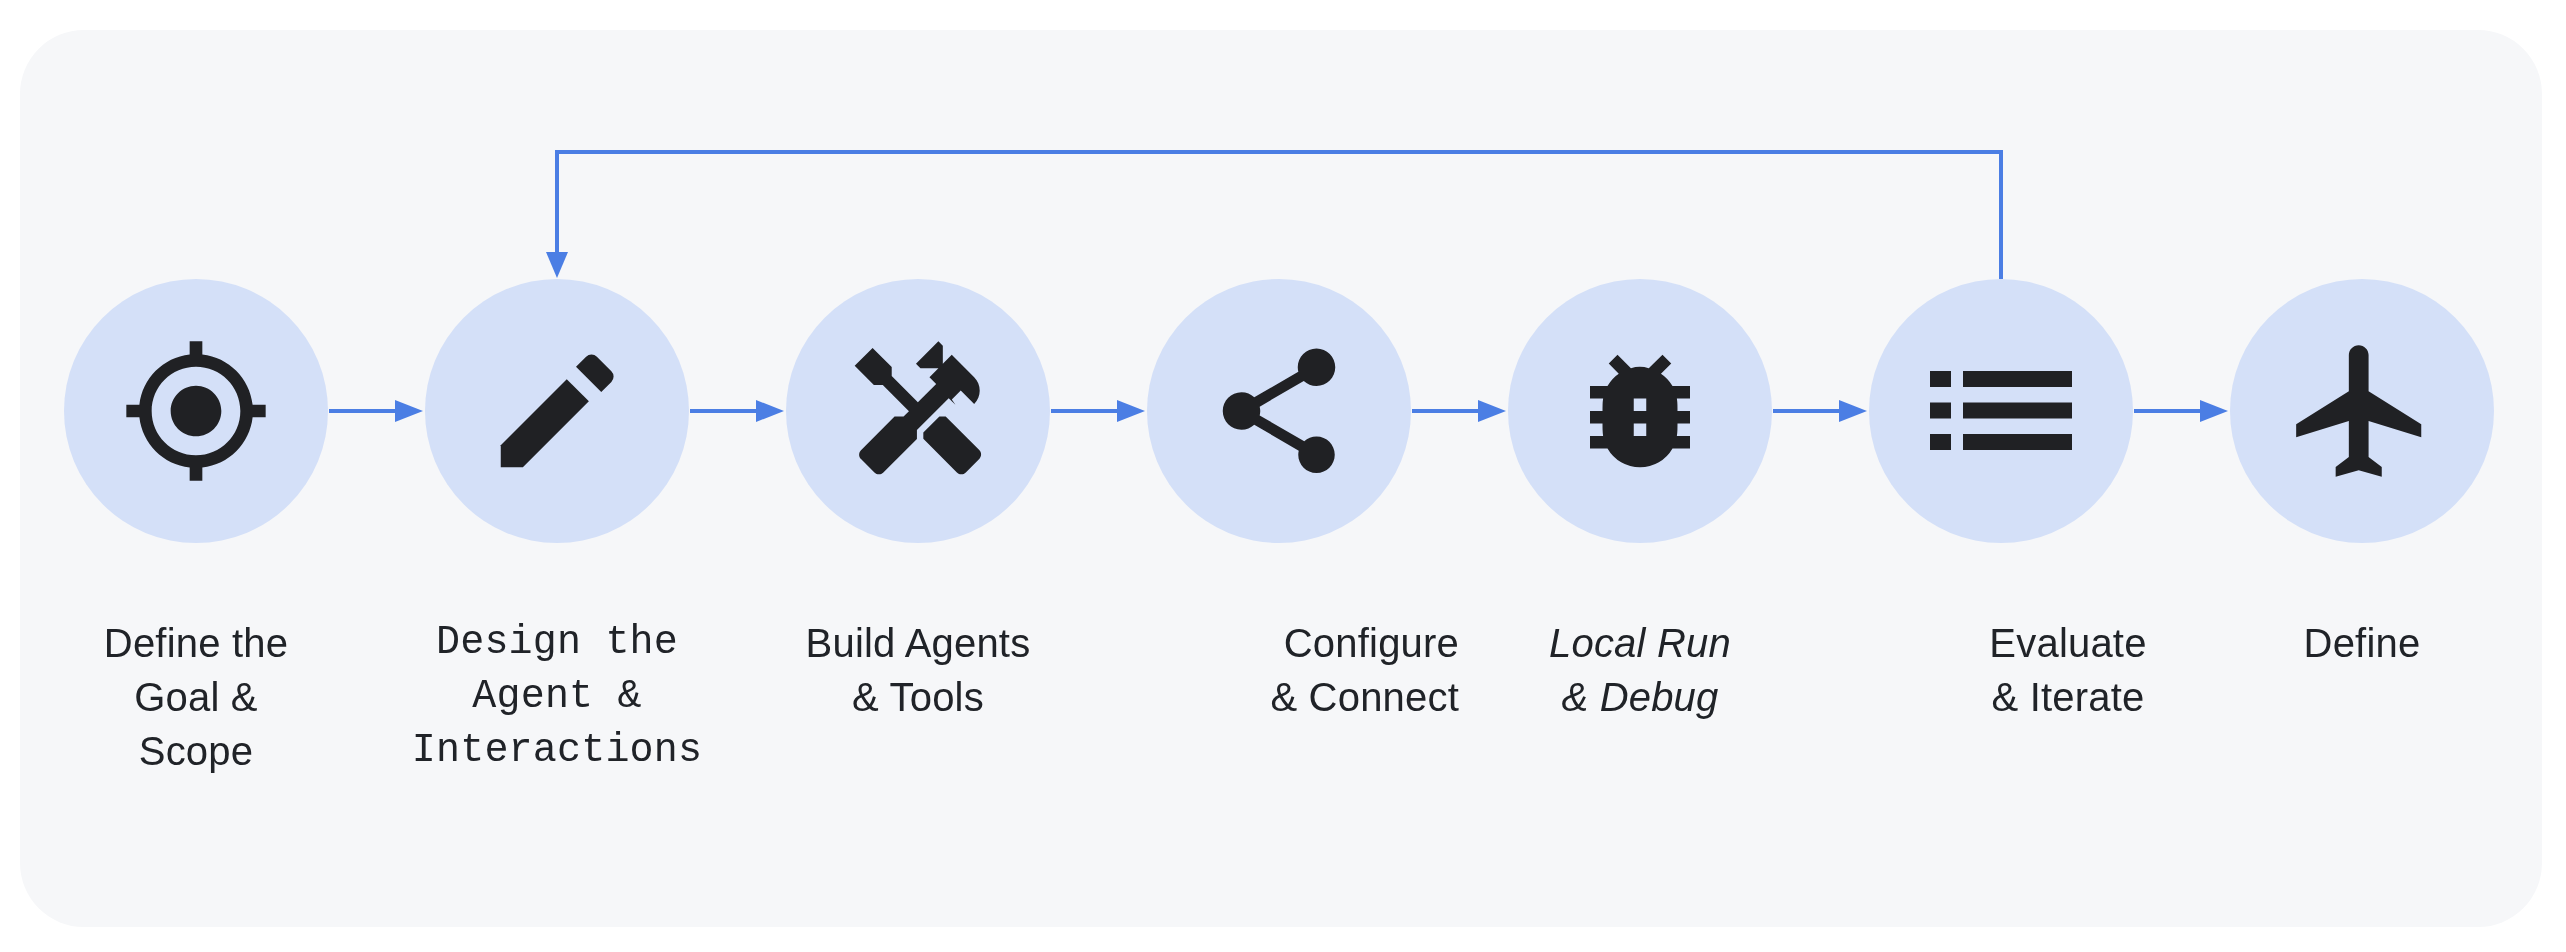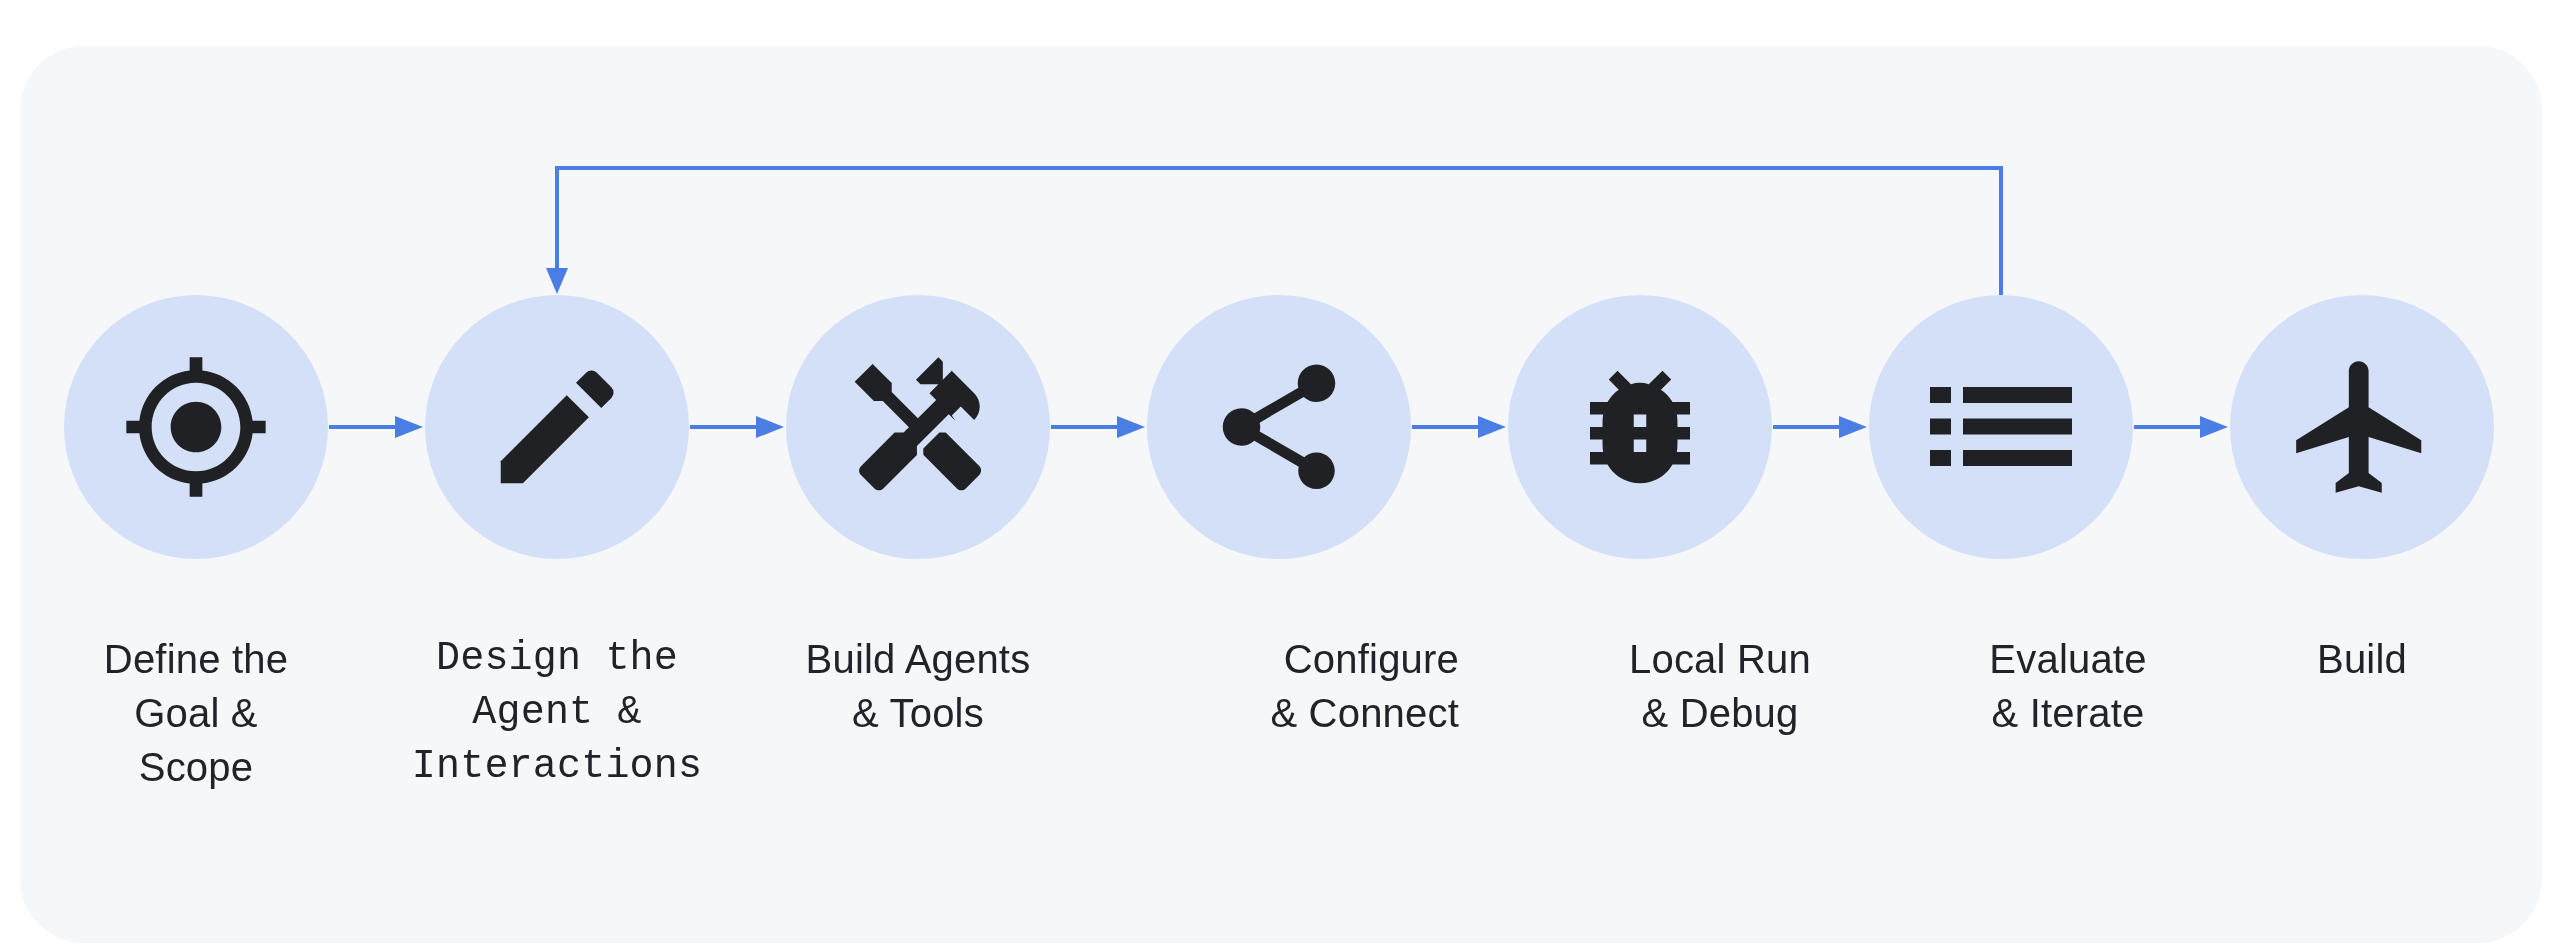--- a/index.html
+++ b/index.html
@@ -8,21 +8,20 @@
     --node-fill:#d4e0f8;
     --icon-color:#202124;
     --arrow-color:#4b7ee4;
     --label-color:#202328;
   }
   *{margin:0;padding:0;box-sizing:border-box;}
   html,body{width:2566px;height:952px;background:var(--page-bg);overflow:hidden;}
   .canvas{
     position:relative;width:2566px;height:704px;background:var(--page-bg);
     font-family:"Liberation Sans",sans-serif;
-    margin-top:16px;
   }
   .card{
     position:absolute;left:20px;top:30px;width:2522px;height:897px;
     background:var(--card-bg);border-radius:64px;
   }
   .connectors{
     position:absolute;left:0;top:0;width:2566px;height:952px;pointer-events:none;
   }
   .connectors .edge-line{stroke:var(--arrow-color);stroke-width:4;fill:none;}
   .connectors .edge-head{fill:var(--arrow-color);stroke:none;}
@@ -36,21 +35,21 @@
   .node-label{
     position:absolute;top:616px;width:360px;
     font-size:40px;line-height:54px;text-align:center;
     color:var(--label-color);white-space:pre-line;letter-spacing:0.2px;
   }
   
   .n0 .node-circle{left:64px;}  .n0 .node-label{left:16px;}
   .n1 .node-circle{left:425px;} .n1 .node-label{left:377px;font-family:Liberation Mono, monospace;}
   .n2 .node-circle{left:786px;} .n2 .node-label{left:738px;text-align:center;}
   .n3 .node-circle{left:1147px;}.n3 .node-label{left:1099px;text-align:right;}
-  .n4 .node-circle{left:1508px;}.n4 .node-label{left:1540px;}
+  .n4 .node-circle{left:1508px;}.n4 .node-label{left:1460px;font-style:italic;}
   .n5 .node-circle{left:1869px;}.n5 .node-label{left:1888px;}
   .n6 .node-circle{left:2230px;}.n6 .node-label{left:2182px;}
 </style>
 </head>
 <body>
 
 <div class="canvas">
   <div class="card"></div>
 
   <svg class="connectors" viewBox="0 0 2566 952">
@@ -154,15 +153,15 @@
     <div class="node-label">Evaluate
 &amp; Iterate</div>
   </div>
 
   <div class="node n6">
     <div class="node-circle">
       <svg width="158" height="158" viewBox="0 0 24 24">
         <path class="icon-fill" d="M21 16v-2l-8-5V3.5c0-.83-.67-1.5-1.5-1.5S10 2.67 10 3.5V9l-8 5v2l8-2.5V19l-2 1.5V22l3.5-1 3.5 1v-1.5L13 19v-5.5l8 2.5z"></path>
       </svg>
     </div>
-    <div class="node-label">Build</div>
+    <div class="node-label">Define</div>
   </div>
 </div>
 
 </body></html>

